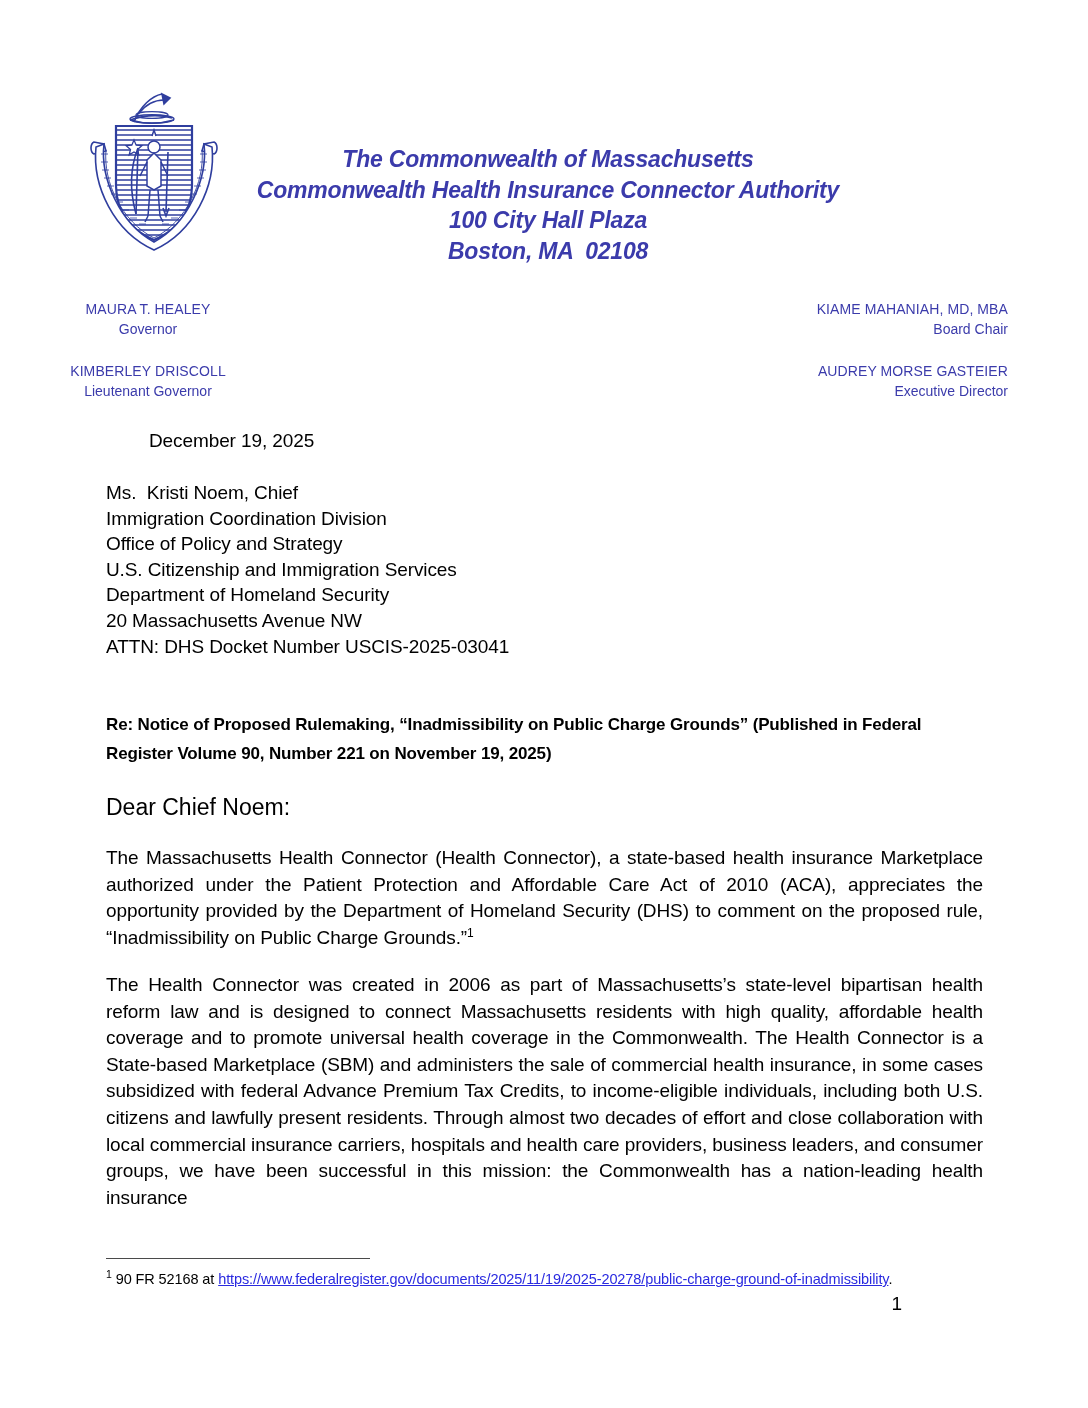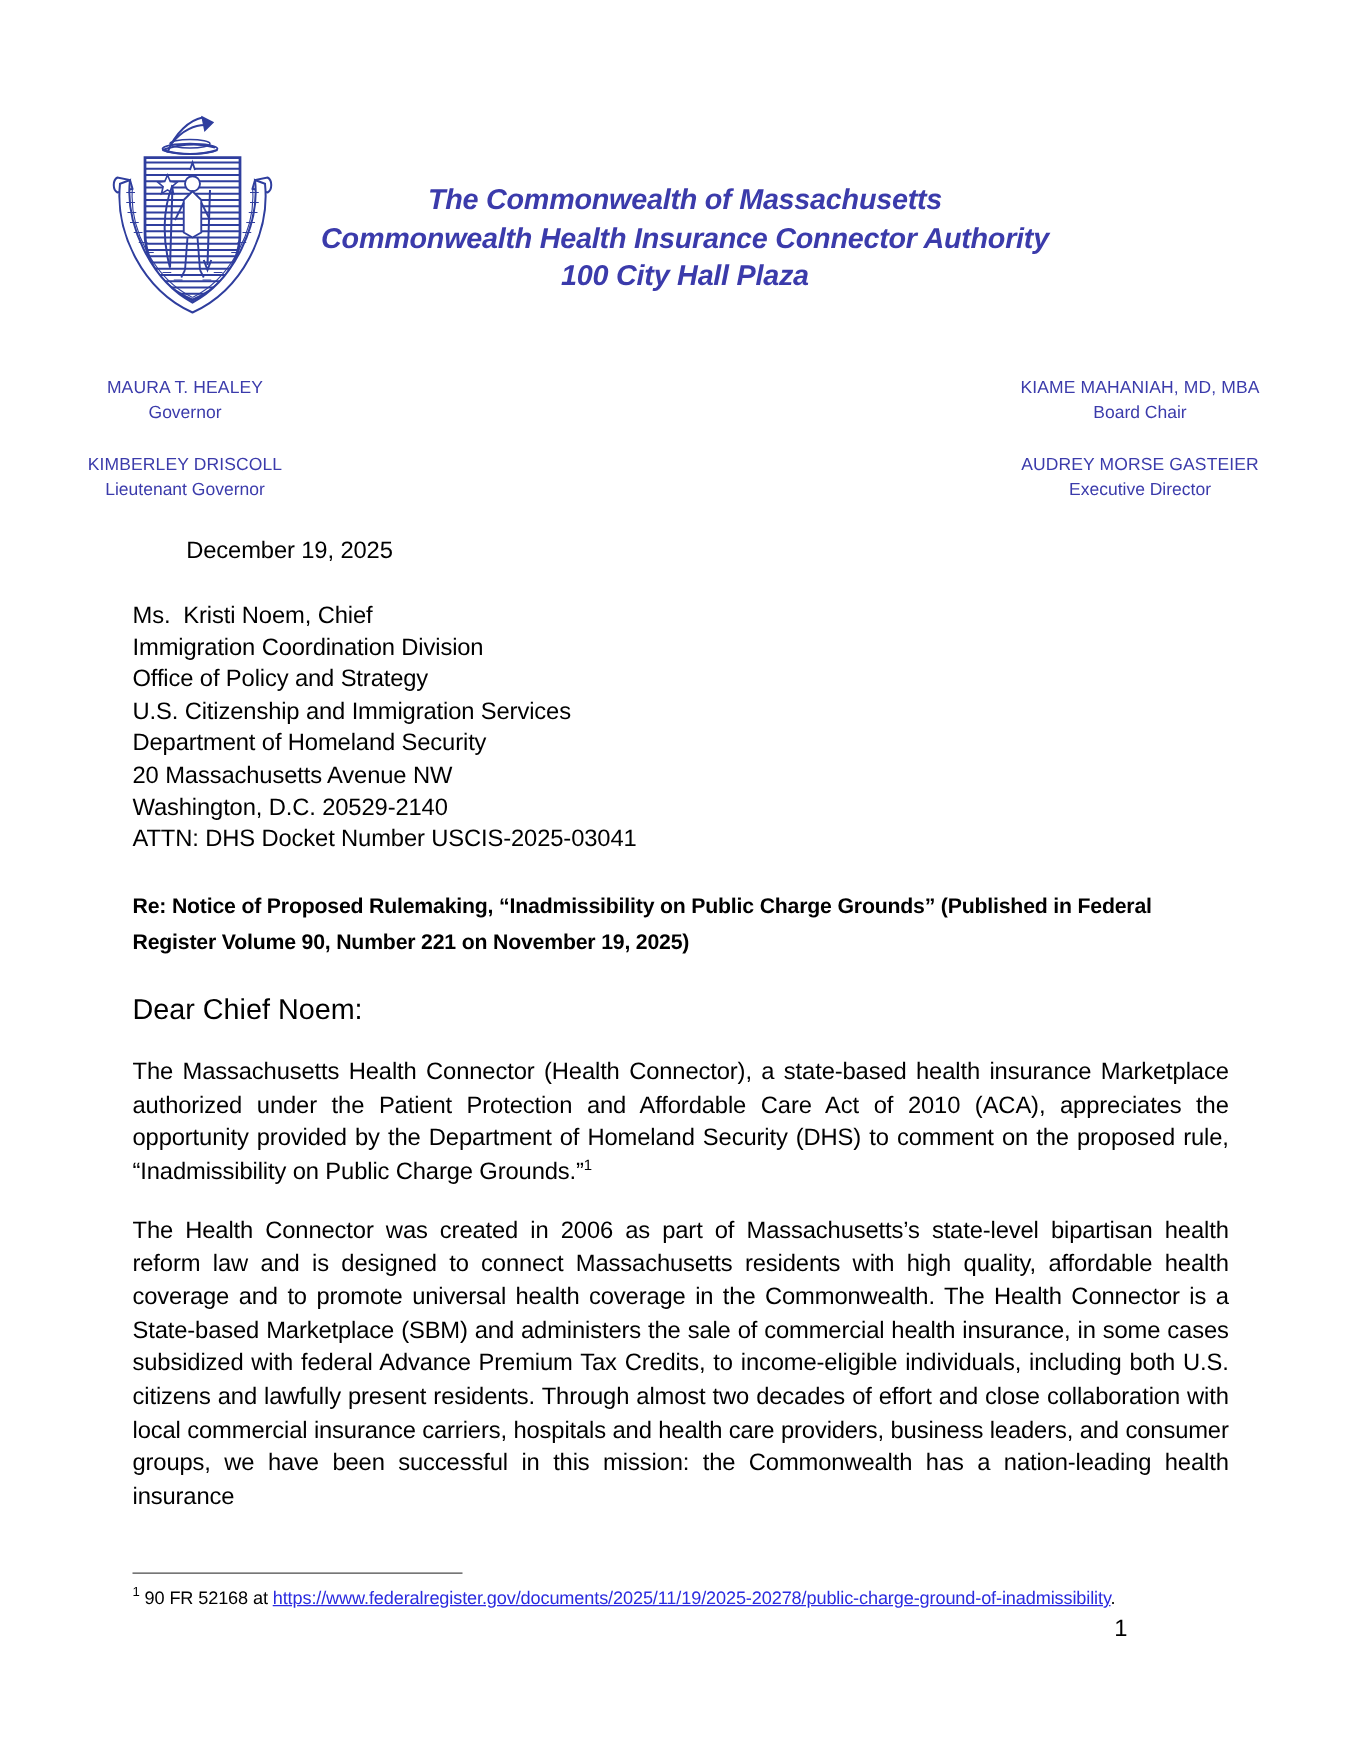--- a/index.html
+++ b/index.html
@@ -67,21 +67,21 @@
     color: #3b3bab;
   }
   .off-col {
     position: absolute;
     width: 280px;
     text-align: center;
     font-size: 14px;
     line-height: 19.5px;
   }
   .off-left  { left: 8px; }
-  .off-right { left: 772px; }
+  .off-right { left: 728px; text-align: right; }
   .off-group { margin-bottom: 23px; }
   .off-name  { letter-spacing: 0.1px; }
   .off-title { }
 
   
   .body-area {
     position: absolute;
     left: 106px;
     top: 0;
     width: 877px;
@@ -294,20 +294,21 @@
           <line x1="85" y1="128" x2="92" y2="128"></line>
           <line x1="76" y1="134" x2="83" y2="134"></line>
         </g>
       </svg>
     </div>
 
     <div class="org-block">
       <div class="org-line">The Commonwealth of Massachusetts</div>
       <div class="org-line">Commonwealth Health Insurance Connector Authority</div>
       <div class="org-line">100 City Hall Plaza</div>
+      <div class="org-line">Boston, MA  02108</div>
     </div>
   </div>
 
   <div class="officials">
 
     <div class="off-col off-left">
       <div class="off-group">
         <div class="off-name">MAURA T. HEALEY</div>
         <div class="off-title">Governor</div>
       </div>
@@ -333,21 +334,20 @@
 
     <div class="date-line">December 19, 2025</div>
 
     <div class="recipient">
       <div>Ms.  Kristi Noem, Chief</div>
       <div>Immigration Coordination Division</div>
       <div>Office of Policy and Strategy</div>
       <div>U.S. Citizenship and Immigration Services</div>
       <div>Department of Homeland Security</div>
       <div>20 Massachusetts Avenue NW</div>
-      <div>Washington, D.C. 20529-2140</div>
       <div>ATTN: DHS Docket Number USCIS-2025-03041</div>
     </div>
 
     <div class="re-line">Re: Notice of Proposed Rulemaking, “Inadmissibility on Public Charge Grounds” (Published in Federal Register Volume 90, Number 221 on November 19, 2025)</div>
 
     <div class="salutation">Dear Chief Noem:</div>
 
     <div class="para para-1"><span>The Massachusetts Health Connector (Health Connector), a state-based health insurance Marketplace authorized under the Patient Protection and Affordable Care Act of 2010 (ACA), appreciates the opportunity provided by the Department of Homeland Security (DHS) to comment on the proposed rule, “Inadmissibility on Public Charge Grounds.”</span><span class="sup">1</span></div>
 
     <div class="para para-2">The Health Connector was created in 2006 as part of Massachusetts’s state-level bipartisan health reform law and is designed to connect Massachusetts residents with high quality, affordable health coverage and to promote universal health coverage in the Commonwealth. The Health Connector is a State-based Marketplace (SBM) and administers the sale of commercial health insurance, in some cases subsidized with federal Advance Premium Tax Credits, to income-eligible individuals, including both U.S. citizens and lawfully present residents. Through almost two decades of effort and close collaboration with local commercial insurance carriers, hospitals and health care providers, business leaders, and consumer groups, we have been successful in this mission: the Commonwealth has a nation-leading health insurance</div>

